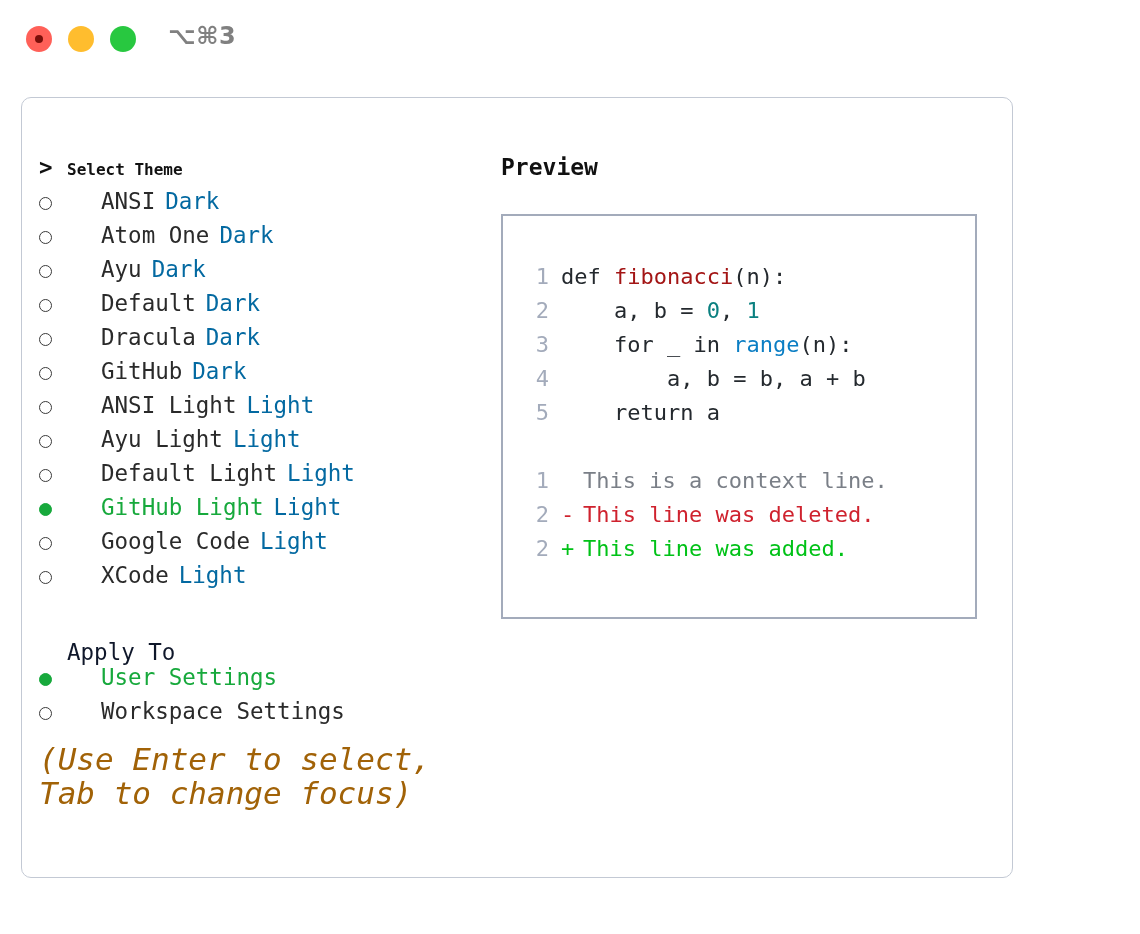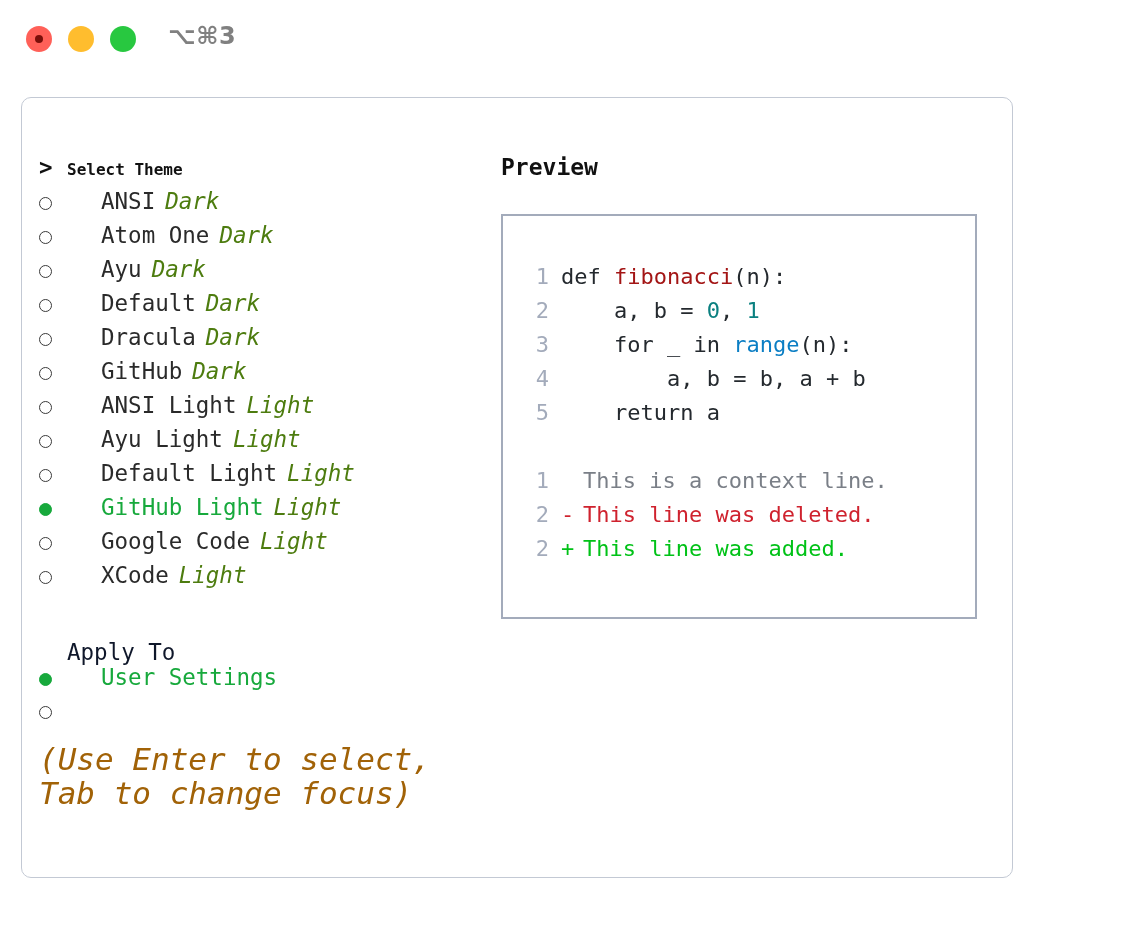--- a/index.html
+++ b/index.html
@@ -135,23 +135,22 @@
 
   .label {
     color: #2a2a2a;
     font-weight: 500;
     margin-left: 34px;
   }
   .label.sel {
     color: #17a93c;
   }
   .variant {
-    color: #4d7c0f;
+    color: #0369a1;
     padding-left: 10px;
-    font-style: italic;
   }
 
   .heading {
     font-weight: bold;
     color: #111111;
     font-size: 16px;
   }
 
   .section-label {
     color: #0f172a;
@@ -259,21 +258,21 @@
 
       <div class="spacer-sm"></div>
 
       <div class="row">
         <span class="bullet-wrap"></span>
         <span class="section-label">Apply To</span>
       </div>
 
       <div id="apply-list">
           <div class="row"><span class="bullet-wrap"><span class="bullet filled"></span></span><span class="label sel">User Settings</span></div>
-          <div class="row"><span class="bullet-wrap"><span class="bullet"></span></span></div>
+          <div class="row"><span class="bullet-wrap"><span class="bullet"></span></span><span class="label">Workspace Settings</span></div>
         </div>
 
       <div class="hint">(Use Enter to select, Tab to change focus)</div>
     </div>
 
     <div class="right-col">
       <div class="preview-title">Preview</div>
 
       <div class="preview-box">
         <div id="code-block">

